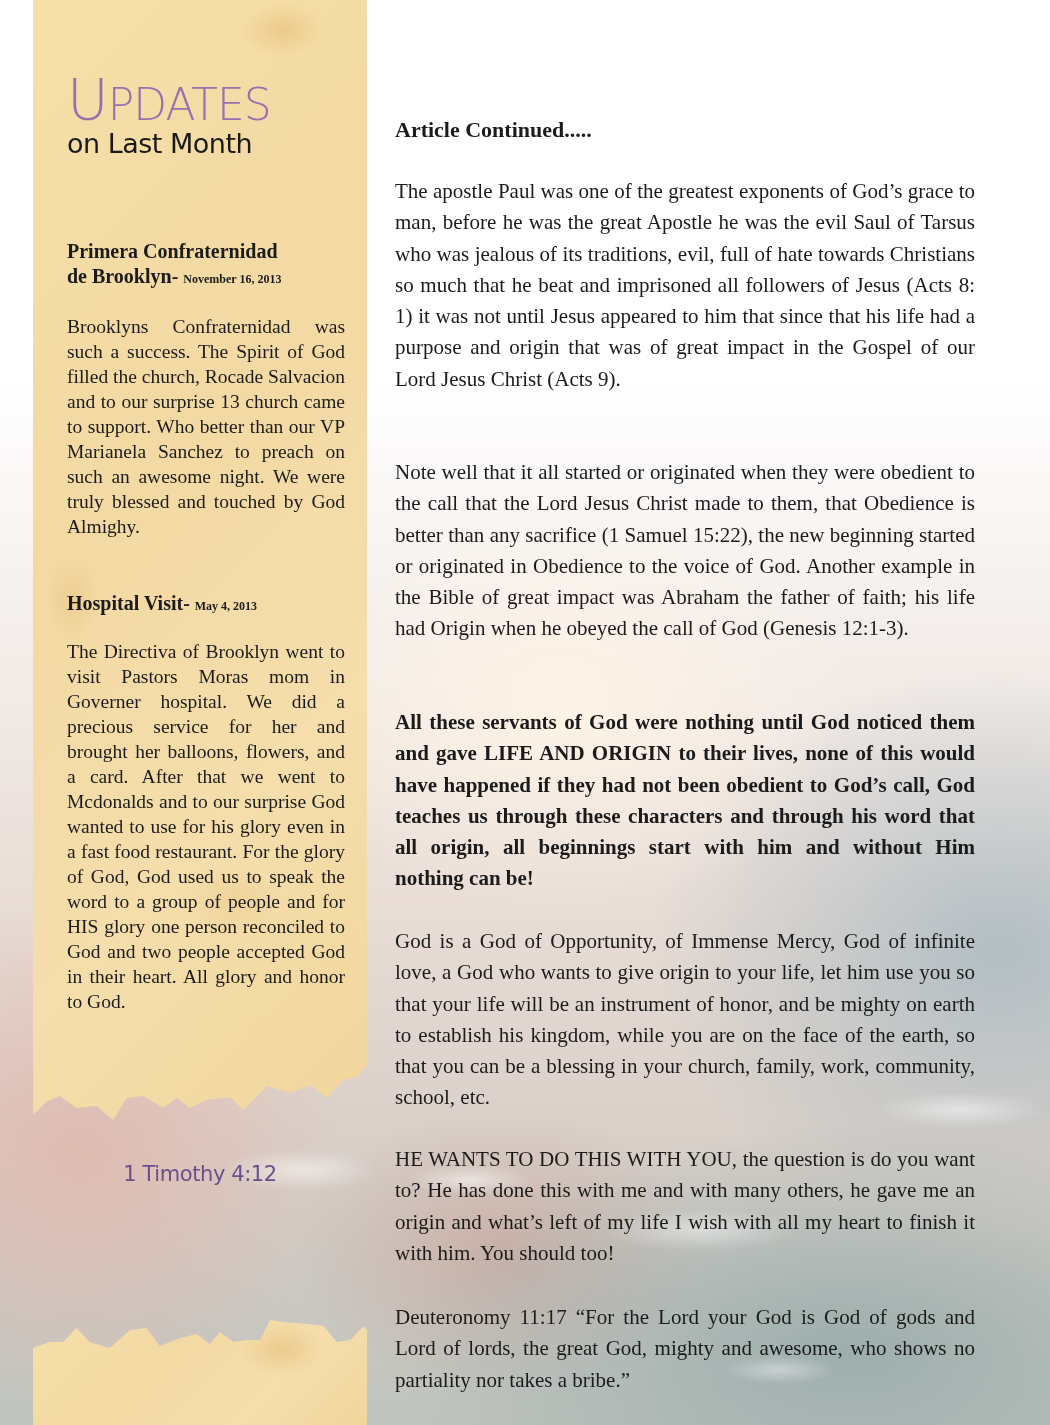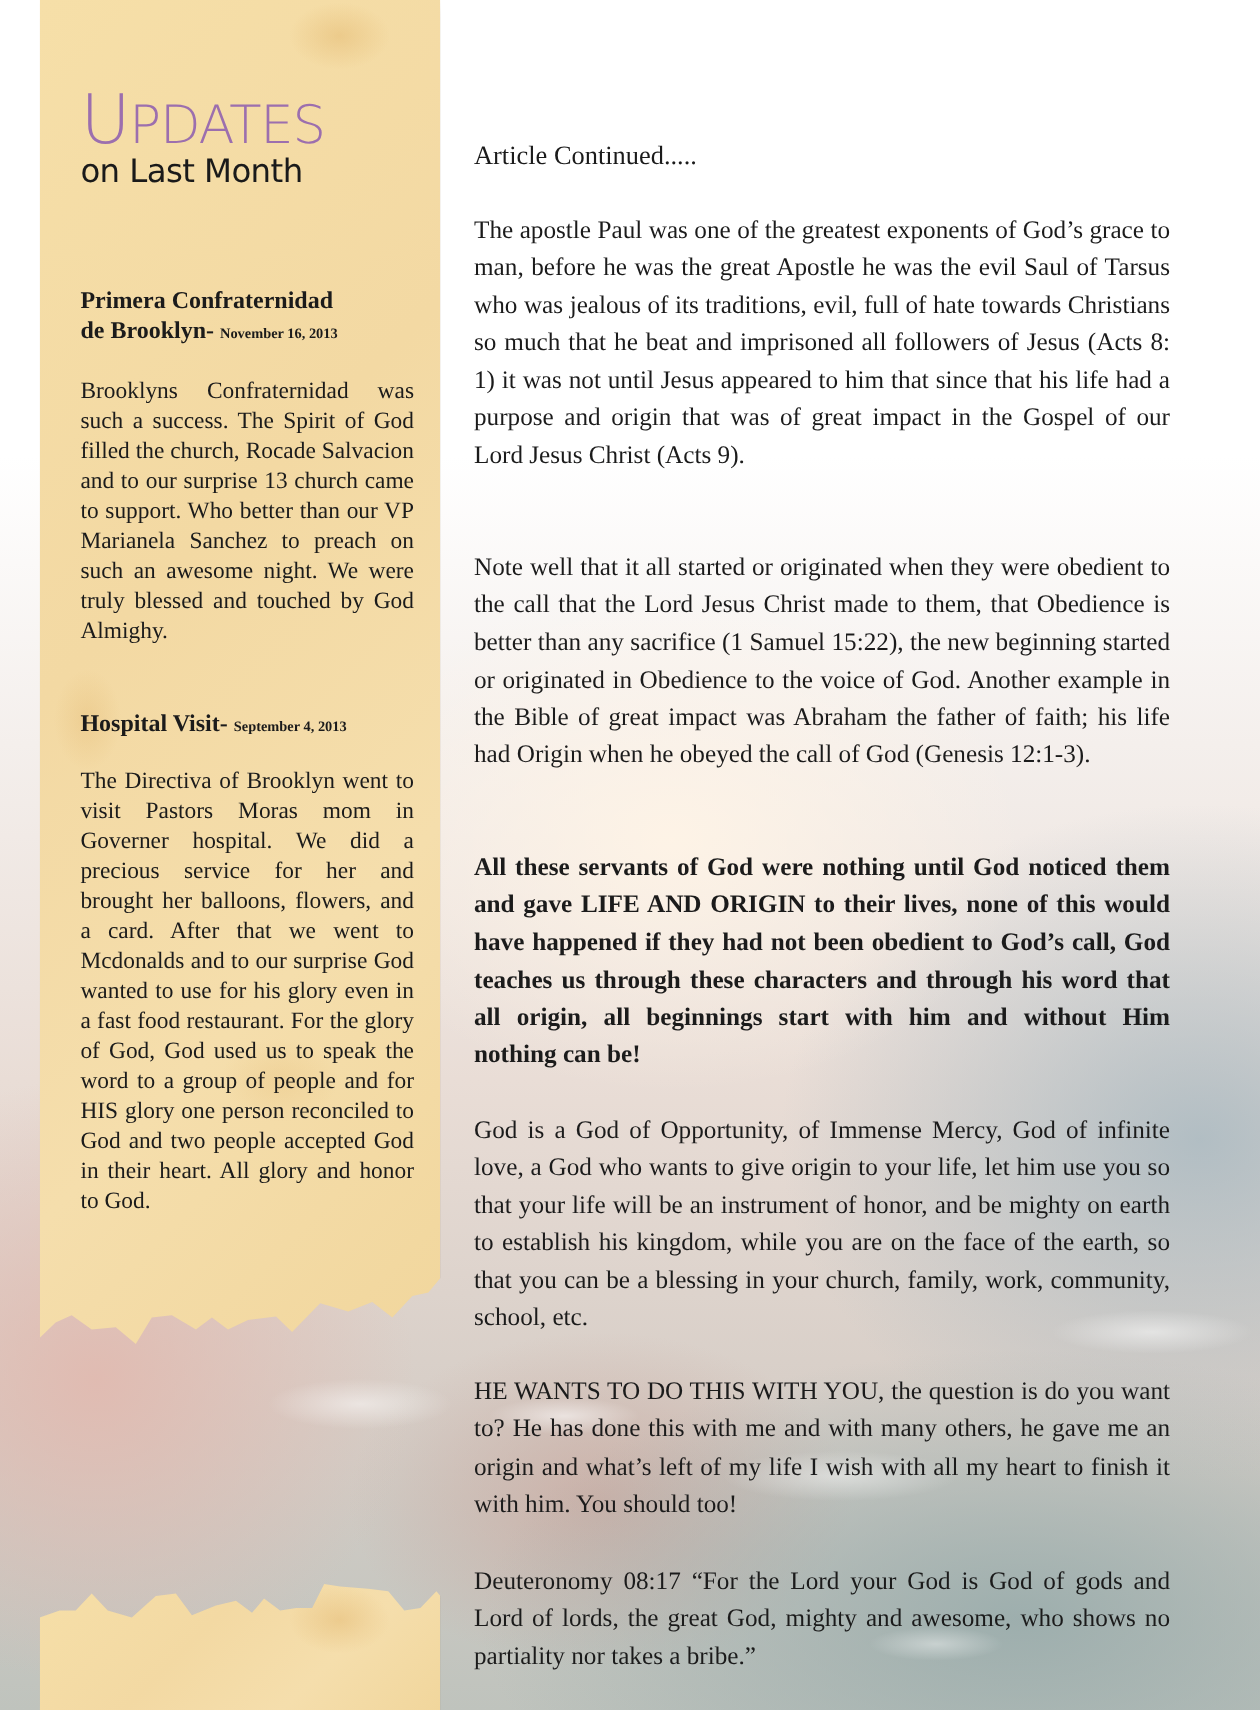--- a/index.html
+++ b/index.html
@@ -52,21 +52,21 @@
   .heading { position:absolute; left:67px; font-size:20px; font-weight:bold; line-height:25px; width:290px; }
   .heading .date { font-size:12px; }
   .side-body { position:absolute; left:67px; width:278px; font-size:19.5px; line-height:25px; text-align:justify; hyphens:auto; }
   .quote {
     position:absolute; left:28px; top:1160px; width:344px; text-align:center;
     font-family:"DejaVu Sans", sans-serif; font-size:19.5px; line-height:29px; color:#111; letter-spacing:-0.4px;
   }
   .quote-ref { display:block; color:#6a4f8a; font-size:21px; }
   .article { position:absolute; left:395px; width:580px; }
   .article p { margin:0; position:absolute; left:0; width:580px; font-size:21px; line-height:31.3px; text-align:justify; }
-  .article .cont { font-size:22px; }
+  .article .cont { font-size:22px;font-weight:bold; }
 </style>
 </head>
 <body>
 
 <div class="bg"></div>
 <div class="clouds"></div>
 
 <div class="paper paper-top"></div>
 <div class="paper paper-bottom"></div>
 
@@ -75,28 +75,29 @@
 
 <div class="heading serif" style="top:195px;">
   <span>Primera Confraternidad</span><br>
   <span>de Brooklyn-</span>
   <span class="date">November 16, 2013</span>
 </div>
 <div class="side-body serif" style="top:270px;">Brooklyns Confraternidad was such a success. The Spirit of God filled the church, Rocade Salvacion and to our surprise 13 church came to support. Who better than our VP Marianela Sanchez to preach on such an awesome night. We were truly blessed and touched by God Almighy.</div>
 
 <div class="heading serif" style="top:547px;">
   <span>Hospital Visit-</span>
-  <span class="date">September 4, 2013</span>
+  <span class="date">May 4, 2013</span>
 </div>
 <div class="side-body serif" style="top:595px;">The Directiva of Brooklyn went to visit Pastors Moras mom in Governer hospital. We did a precious service for her and brought her balloons, flowers, and a card. After that  we went to Mcdonalds and to our surprise God wanted to use for his glory even in a fast food restaurant. For the glory of God, God used us to speak the word to a group of people and for HIS glory one person reconciled to God and two people accepted God in their heart. All glory and honor to God.</div>
 
 <div class="quote">
+  <span class="quote-ref">1 Timothy 4:12</span>
 </div>
 
 <div class="article serif">
   <p class="cont" style="top:70px;">Article Continued.....</p>
   <p style="top:132px;">The apostle Paul was one of the greatest exponents of God’s grace to man, before he was the great Apostle he was the evil Saul of Tarsus who was jealous of its traditions, evil, full of hate towards Christians so much that he beat and imprisoned all followers of Jesus (Acts 8: 1) it was not until Jesus appeared to him that since that his life had a purpose and origin that was of great impact in the Gospel of our Lord Jesus Christ (Acts 9).</p>
   <p style="top:413px;">Note well that it all started or originated when they were obedient to the call that the Lord Jesus Christ made to them, that Obedience is better than any sacrifice (1 Samuel 15:22), the new beginning started or originated in Obedience to the voice of God. Another example in the Bible of great impact was Abraham the father of faith; his life had Origin when he obeyed the call of God (Genesis 12:1-3).</p>
   <p style="top:663px;font-weight:bold;">All these servants of God were nothing until God noticed them and gave LIFE AND ORIGIN to their lives, none of this would have happened if they had not been obedient to God’s call, God teaches us through these characters and through his word that all origin, all beginnings start with him and without Him nothing can be!</p>
   <p style="top:882px;">God is a God of Opportunity, of Immense Mercy, God of infinite love, a God who wants to give origin to your life, let him use you so that your life will be an instrument of honor, and be mighty on earth to establish his kingdom, while you are on the face of the earth, so that you can be a blessing in your church, family, work, community, school, etc.</p>
   <p style="top:1100px;">HE WANTS TO DO THIS WITH YOU, the question is do you want to?  He has done this with me and with many others, he gave me an origin and what’s left of my life I wish with all my heart to finish it with him. You should too!</p>
-  <p style="top:1258px;">Deuteronomy 08:17 “For the Lord your God is God of gods and Lord of lords, the great God, mighty and awesome, who shows no partiality nor takes a bribe.”</p>
+  <p style="top:1258px;">Deuteronomy 11:17 “For the Lord your God is God of gods and Lord of lords, the great God, mighty and awesome, who shows no partiality nor takes a bribe.”</p>
 </div>
 
 </body></html>

